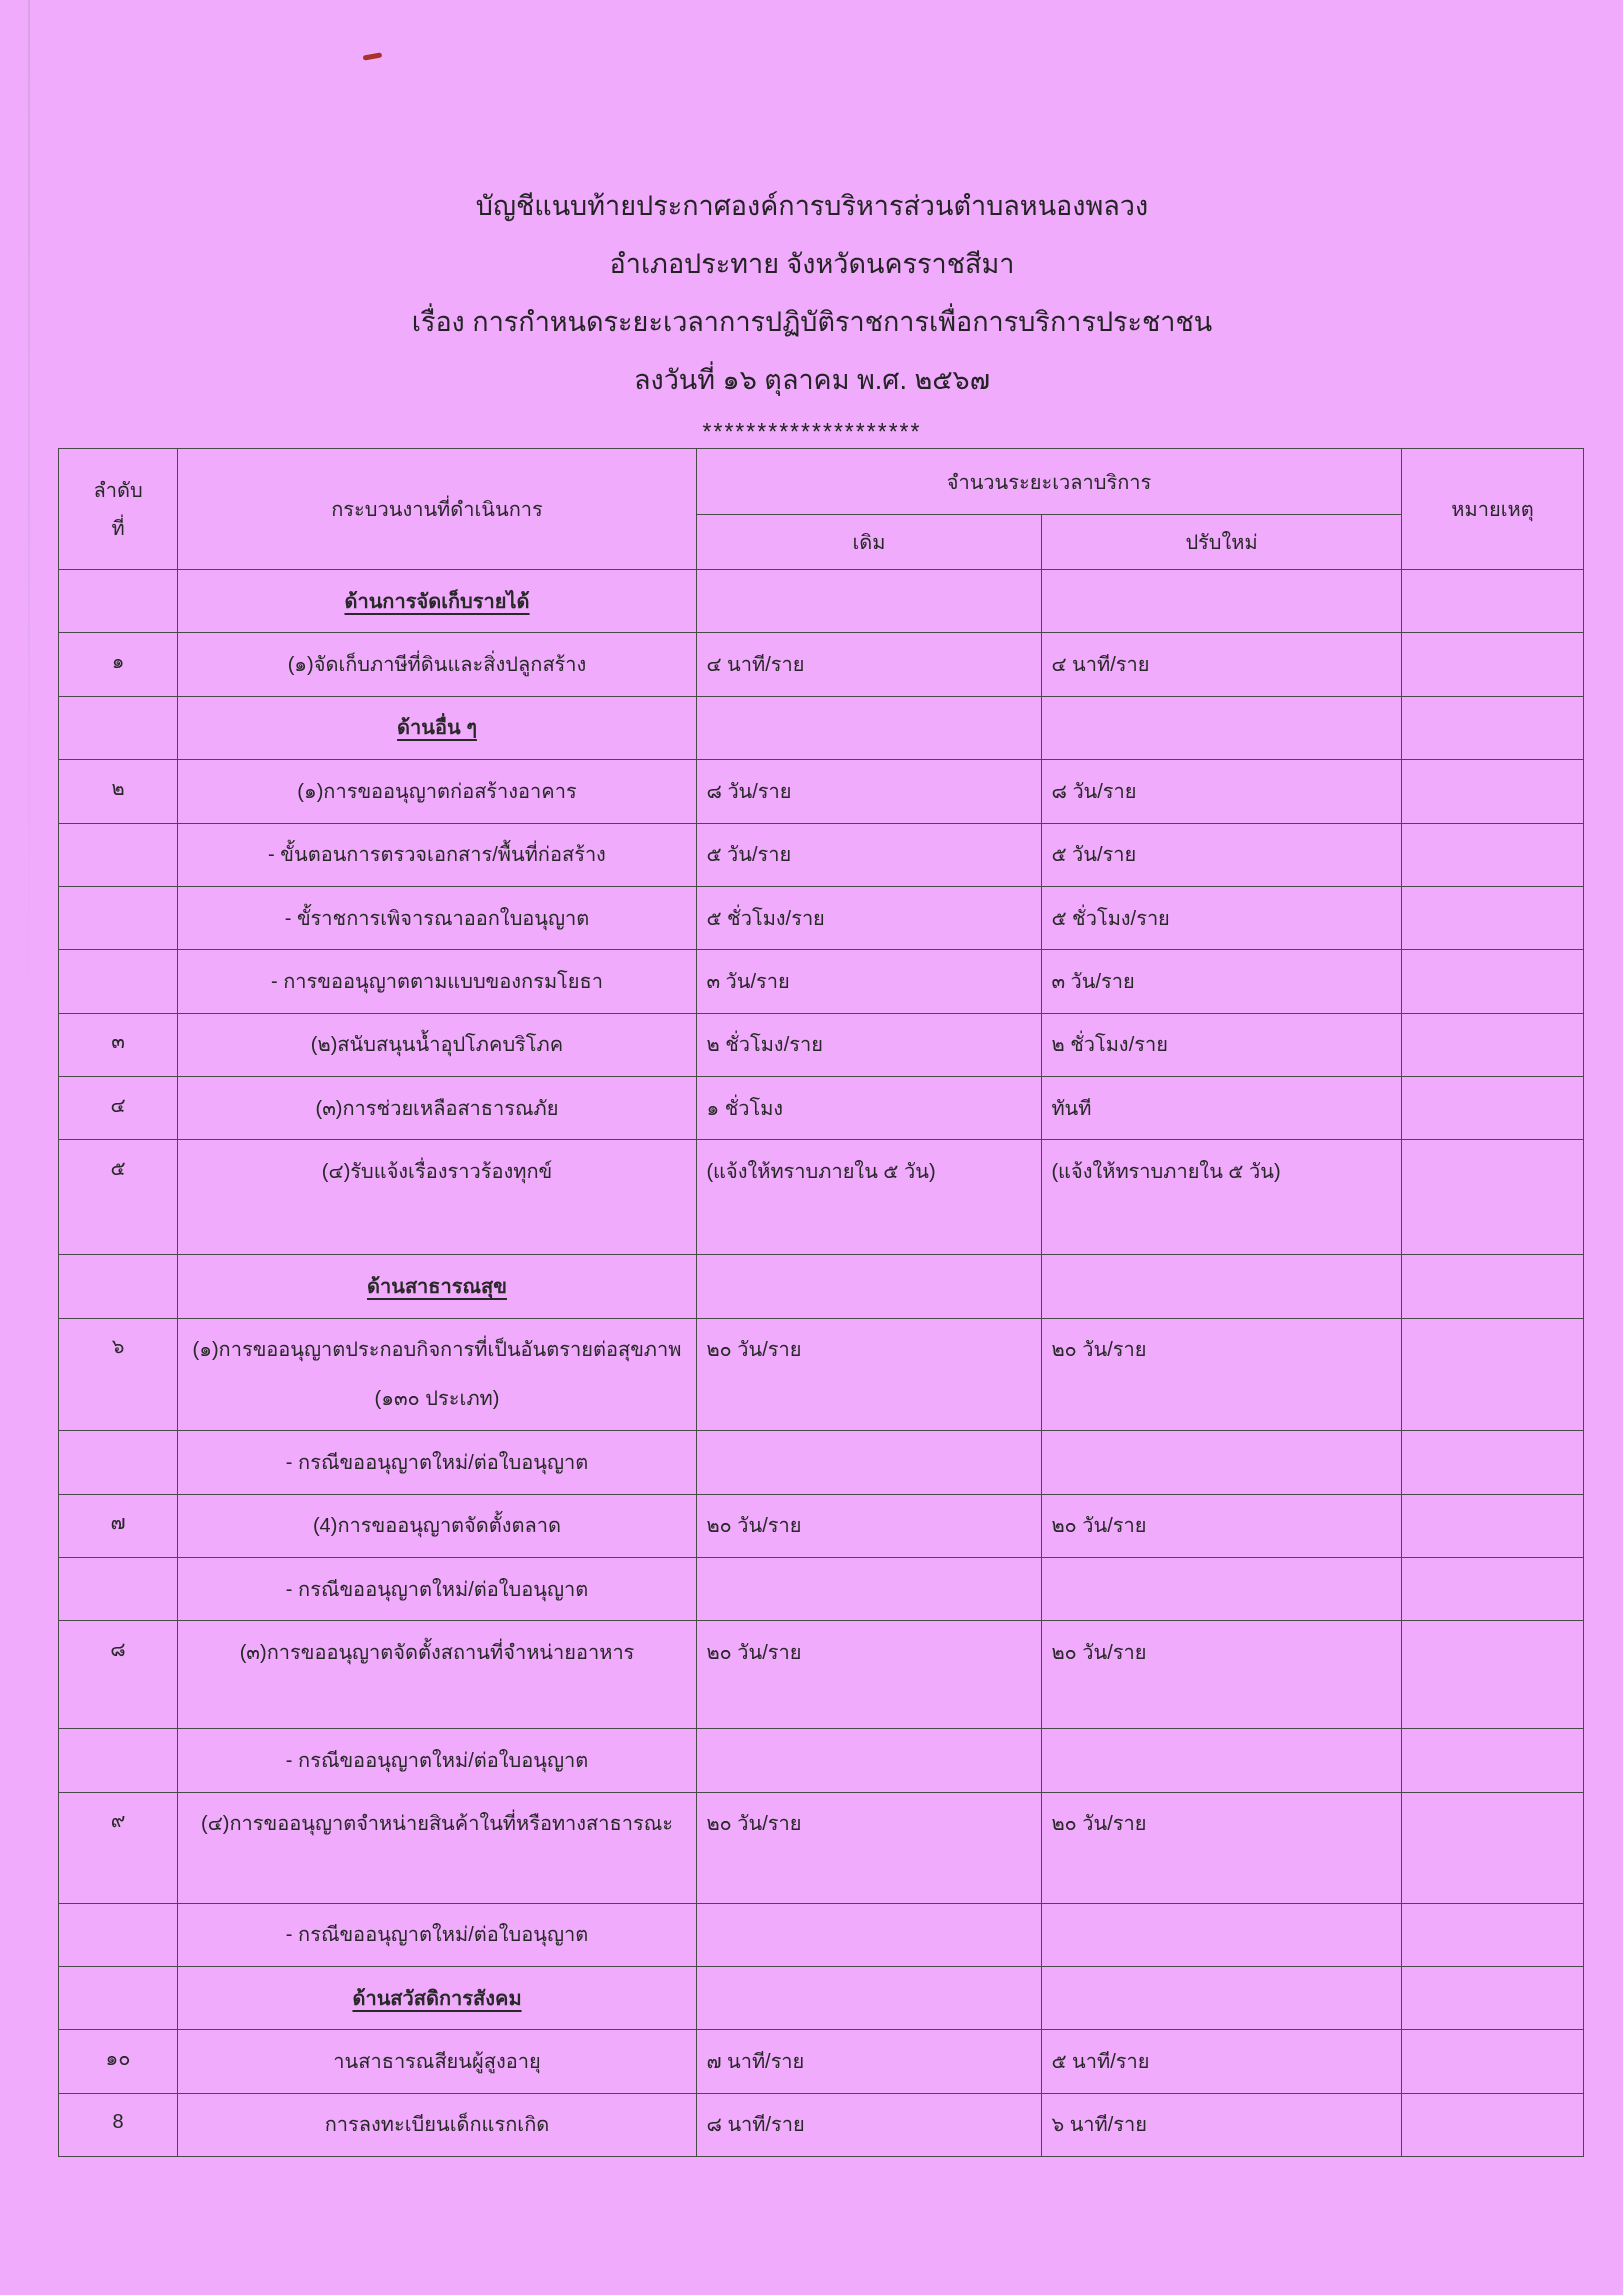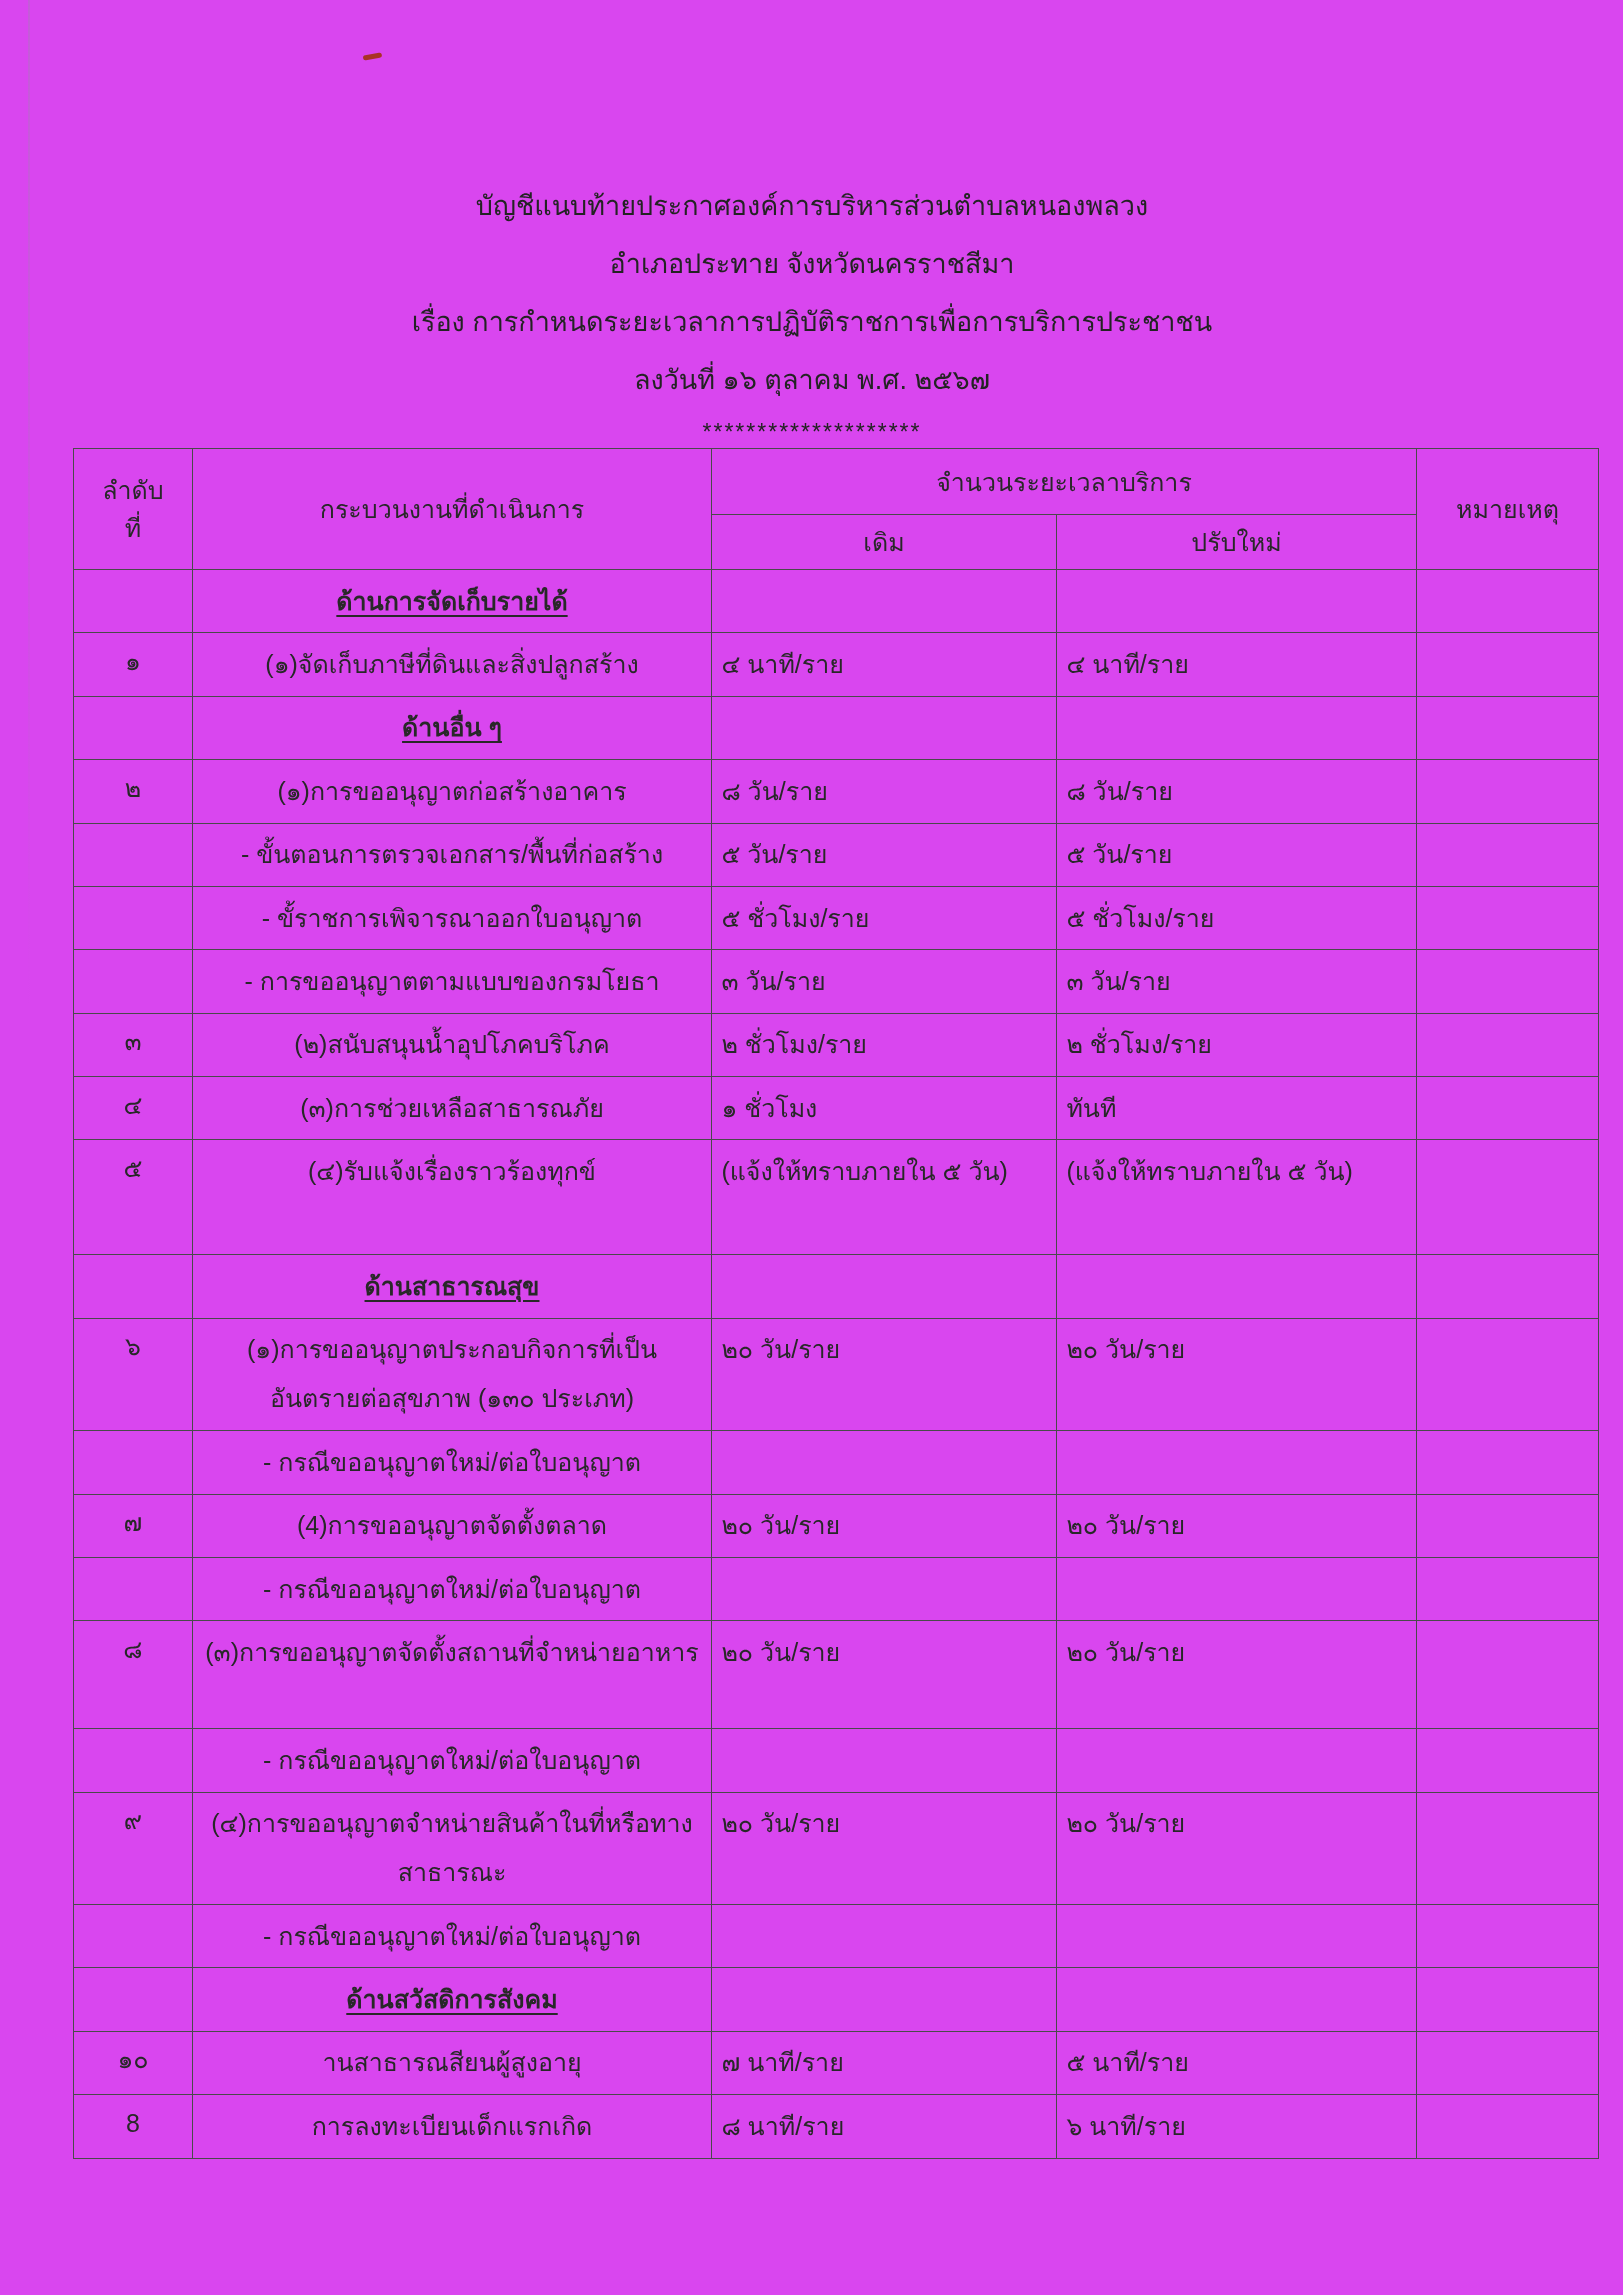--- a/index.html
+++ b/index.html
@@ -4,43 +4,43 @@
 <style>
   html, body { margin: 0; padding: 0; }
   body {
     width: 1624px; height: 2295px;
     font-family: "Liberation Sans", "DejaVu Sans", sans-serif;
     background: #e9ebed;
   }
   .page {
     position: relative;
     width: 1624px; height: 2295px;
-    background: #d946ef;
+    background: #f0abfc;
     color: #262626;
     overflow: hidden;
   }
   
   .scan-streak {
     position: absolute; left: 28px; top: 0; width: 2px; height: 1011px;
     background: linear-gradient(to bottom, rgba(140,148,156,0.28), rgba(140,148,156,0.0));
   }
   
   .red-mark {
     position: absolute; left: 363px; top: 54px; width: 19px; height: 5.4px;
     background: #a93226; border-radius: 2.7px; transform: rotate(-10deg);
   }
   .title-block {
     position: absolute; left: 0; top: 177px; width: 1624px;
     text-align: center; font-size: 27px; line-height: 58px; color: #232323;
   }
   .title-block .stars { font-size: 23px; letter-spacing: 2px; line-height: 47px; }
   table.services {
-    position: absolute; left: 73px; top: 448px;
+    position: absolute; left: 58px; top: 448px;
     width: 1524px; border-collapse: collapse; table-layout: fixed;
-    font-size: 25px; color: #282828;
+    font-size: 20px; color: #282828;
   }
   table.services col.c-no      { width: 119px; }
   table.services col.c-process { width: 519px; }
   table.services col.c-orig    { width: 345px; }
   table.services col.c-rev     { width: 360px; }
   table.services col.c-remark  { width: 182px; }
   table.services th, table.services td {
     border: 1.3px solid #4a4a4a;
     padding: 6.7px 9.4px;
     font-weight: normal;

